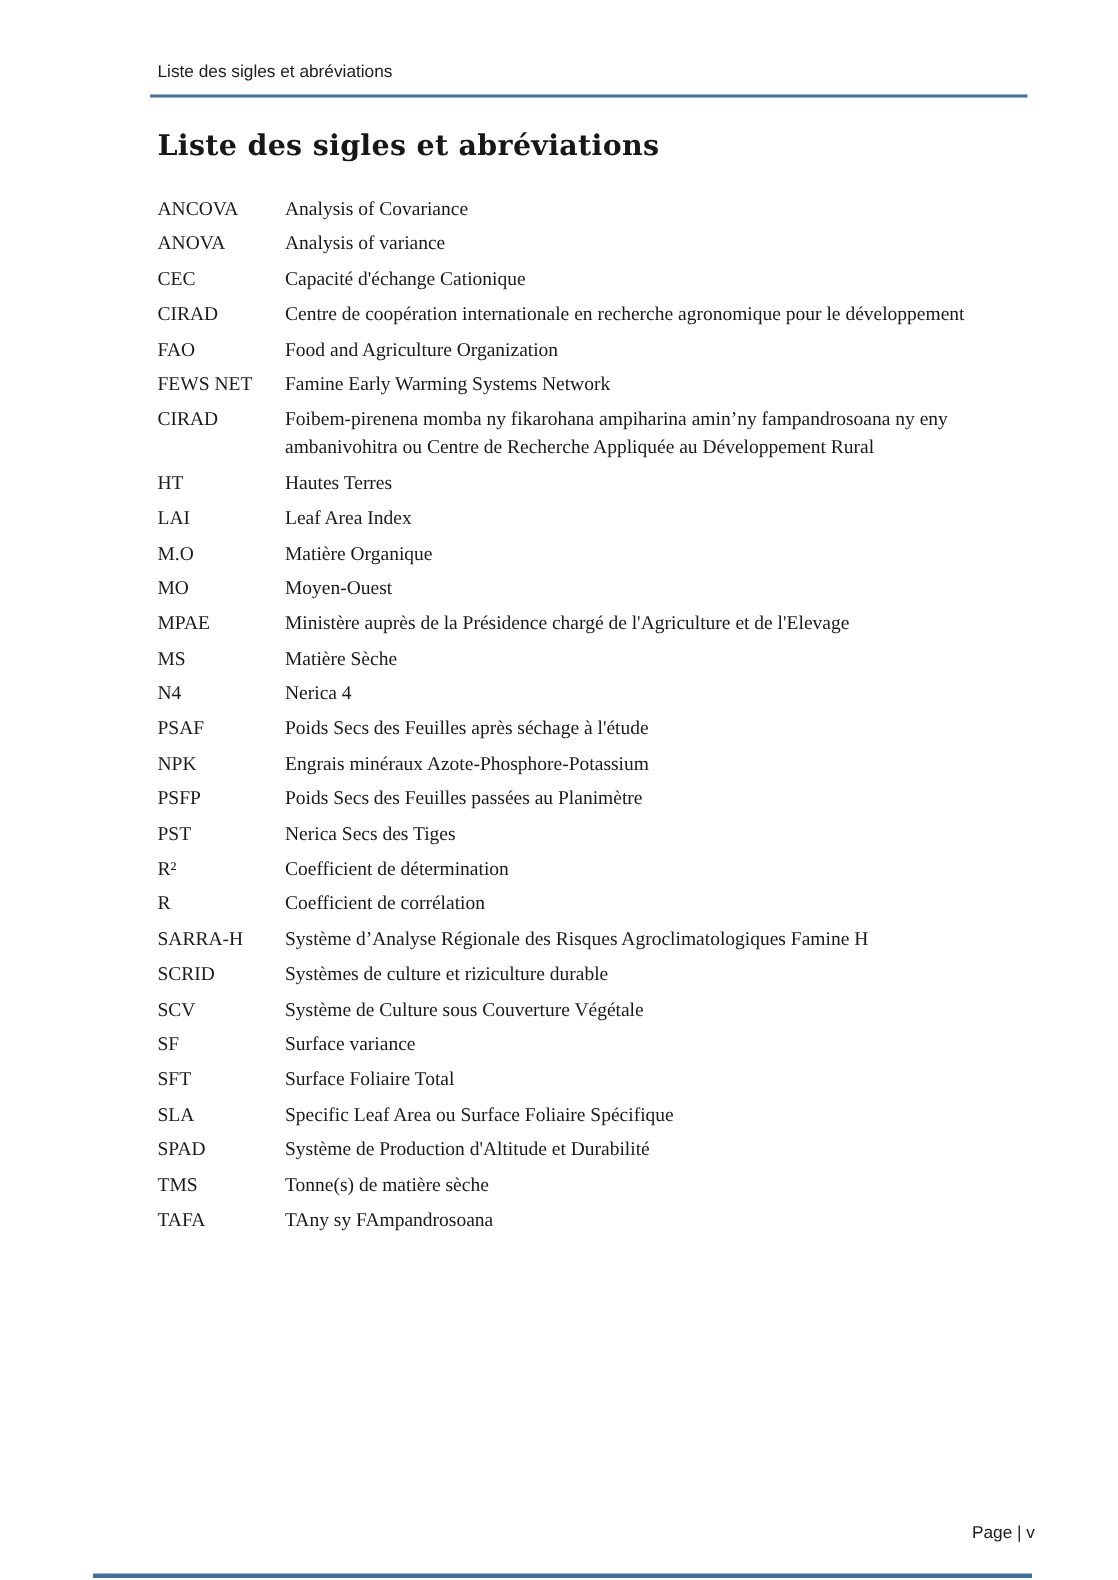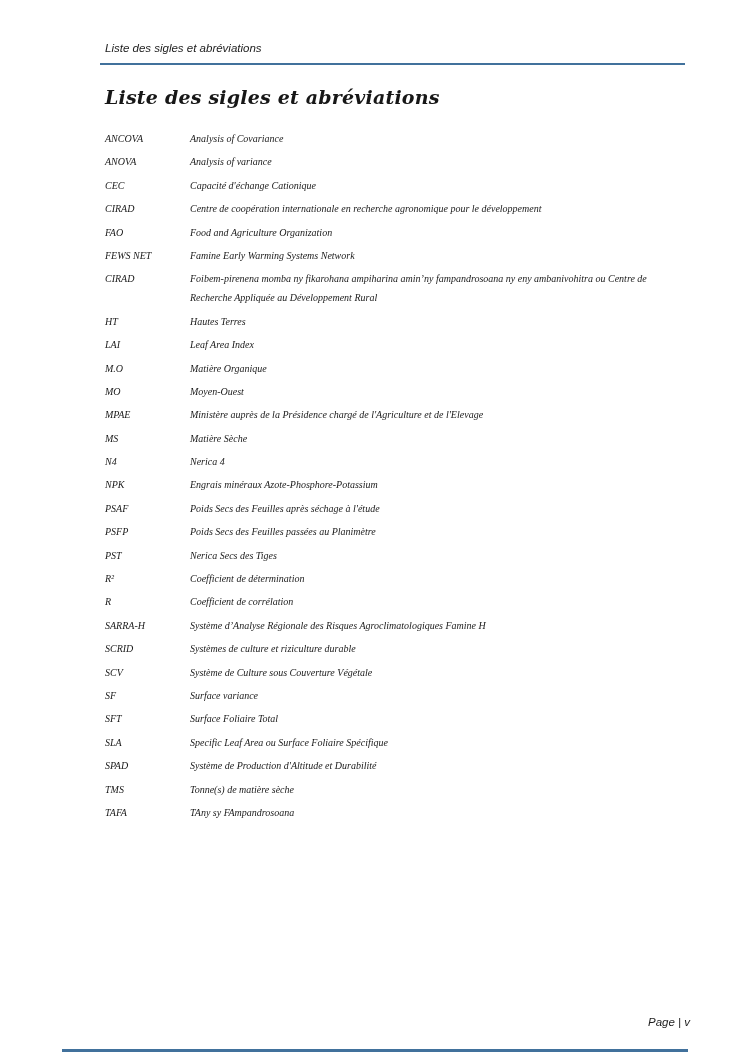--- a/index.html
+++ b/index.html
@@ -8,21 +8,20 @@
     background: #ffffff;
   }
   .page {
     position: relative;
     width: 745px;
     height: 1053px;
     background: #ffffff;
     overflow: hidden;
     font-family: "Liberation Serif", serif;
     color: #1a1a1a;
-    font-style: italic;
   }
   
   .running-header {
     position: absolute;
     left: 100px;
     right: 60px;
     top: 42px;
     padding-left: 5px;
     padding-bottom: 9px;
     border-bottom: 2px solid var(--accent, #41719c);
@@ -46,21 +45,21 @@
   .abbr-list {
     position: absolute;
     left: 105px;
     top: 129px;
     width: 580px;
   }
   .abbr-row {
     display: flex;
     align-items: flex-start;
     margin-bottom: 4.4px;
-    font-size: 10px;
+    font-size: 13px;
     line-height: 19px;
   }
   .abbr-term {
     flex: 0 0 85px;
     white-space: nowrap;
   }
   .abbr-def {
     flex: 1 1 auto;
   }
   
@@ -145,28 +144,28 @@
       </div>
       <div class="abbr-row">
         <span class="abbr-term">MS</span>
         <span class="abbr-def">Matière Sèche</span>
       </div>
       <div class="abbr-row">
         <span class="abbr-term">N4</span>
         <span class="abbr-def">Nerica 4</span>
       </div>
       <div class="abbr-row">
+        <span class="abbr-term">PSAF</span>
+        <span class="abbr-def">Poids Secs des Feuilles après séchage à l'étude</span>
+      </div>
+      <div class="abbr-row">
         <span class="abbr-term">NPK</span>
         <span class="abbr-def">Engrais minéraux Azote-Phosphore-Potassium</span>
       </div>
       <div class="abbr-row">
-        <span class="abbr-term">PSAF</span>
-        <span class="abbr-def">Poids Secs des Feuilles après séchage à l'étude</span>
-      </div>
-      <div class="abbr-row">
         <span class="abbr-term">PSFP</span>
         <span class="abbr-def">Poids Secs des Feuilles passées au Planimètre</span>
       </div>
       <div class="abbr-row">
         <span class="abbr-term">PST</span>
         <span class="abbr-def">Nerica Secs des Tiges</span>
       </div>
       <div class="abbr-row">
         <span class="abbr-term">R²</span>
         <span class="abbr-def">Coefficient de détermination</span>

